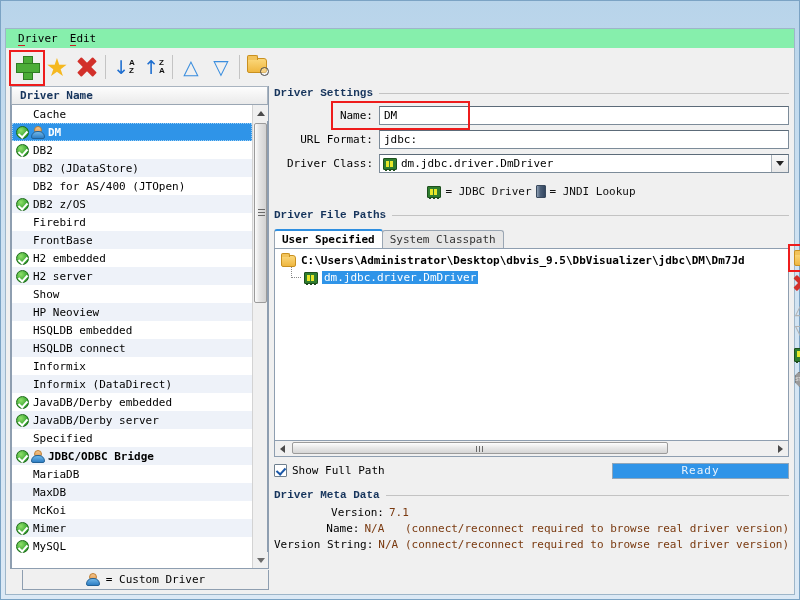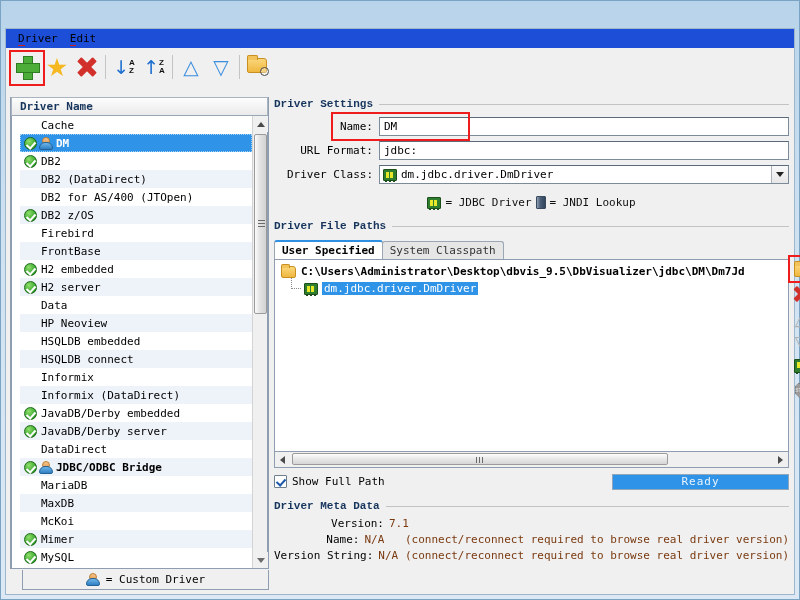--- a/index.html
+++ b/index.html
@@ -87,21 +87,21 @@
   #client {
     position: absolute;
     left: 4px; top: 27px; right: 4px; bottom: 4px;
     background: #f0f0f0;
     border: 1px solid #9eb6c9;
   }
 
   
   #menubar {
     height: 19px;
-    background: #1d4ed8;
+    background: #86efac;
     display: flex; align-items: center;
     padding-left: 10px;
     font-family: "DejaVu Sans Mono", monospace;
     font-size: 11px;
     color: #000;
   }
   .menu-item { padding: 0 10px 0 2px; position: relative; cursor: default; }
   .menu-item .mn { border-bottom: 1px solid #cc2020; }
 
   
@@ -160,21 +160,21 @@
     border: 1px solid #c9901f; border-bottom: none;
     border-radius: 2px 2px 0 0;
   }
   .ic-folder-find::after {
     content: ""; position: absolute; right: 0px; bottom: 0px;
     width: 7px; height: 7px; border: 1.5px solid #4a4a4a; border-radius: 50%;
     background: rgba(255,255,255,.35);
   }
 
   
-  #main { position: absolute; left: 0; top: 57px; right: 0; bottom: 0; margin-top: 11px; }
+  #main { position: absolute; left: 0; top: 57px; right: 0; bottom: 0; }
 
   #left-pane {
     position: absolute; left: 4px; top: 0px; width: 259px; bottom: 4px;
   }
   #list-frame {
     position: absolute; left: 0; top: 0; right: 0; bottom: 21px;
     background: #fff;
     border: 1px solid #8e9eb0;
     border-top: none;
     overflow: hidden;
@@ -184,21 +184,20 @@
     border: 1px solid #a9b4c0; border-bottom: 1px solid #9aa6b3;
     display: flex; align-items: center; padding-left: 8px;
     font-weight: bold; color: #16345c;
     position: absolute; left: 0; top: 0; right: 0;
     z-index: 3;
   }
   #list-body {
     position: absolute; left: 0; top: 19px; right: 16px; bottom: 0;
     overflow: hidden;
     border-left: 1px solid #8e9eb0;
-    padding-left: 8px;
   }
   .row {
     height: 18px; display: flex; align-items: center;
     padding-left: 4px; white-space: nowrap;
   }
   .row.alt { background: #eef2f9; }
   .row.sel { background: #2f94e8; color: #fff; outline: 1px dotted #9fd0f5; outline-offset: -1px; }
   .row .txt { padding-left: 2px; }
   .row.custom .txt { font-weight: bold; }
   .badge-ok {
@@ -526,21 +525,21 @@
                 <span class="badge-ok"></span>
                 <span class="badge-user"></span>
                 <span class="txt">DM</span>
               </div>
               <div class="row">
                 <span class="badge-ok"></span>
                 <span class="txt">DB2</span>
               </div>
               <div class="row alt">
                 <span class="badge-spacer"></span>
-                <span class="txt">DB2 (DataDirect)</span>
+                <span class="txt">DB2 (JDataStore)</span>
               </div>
               <div class="row">
                 <span class="badge-spacer"></span>
                 <span class="txt">DB2 for AS/400 (JTOpen)</span>
               </div>
               <div class="row alt">
                 <span class="badge-ok"></span>
                 <span class="txt">DB2 z/OS</span>
               </div>
               <div class="row">
@@ -554,21 +553,21 @@
               <div class="row">
                 <span class="badge-ok"></span>
                 <span class="txt">H2 embedded</span>
               </div>
               <div class="row alt">
                 <span class="badge-ok"></span>
                 <span class="txt">H2 server</span>
               </div>
               <div class="row">
                 <span class="badge-spacer"></span>
-                <span class="txt">Data</span>
+                <span class="txt">Show</span>
               </div>
               <div class="row alt">
                 <span class="badge-spacer"></span>
                 <span class="txt">HP Neoview</span>
               </div>
               <div class="row">
                 <span class="badge-spacer"></span>
                 <span class="txt">HSQLDB embedded</span>
               </div>
               <div class="row alt">
@@ -586,21 +585,21 @@
               <div class="row">
                 <span class="badge-ok"></span>
                 <span class="txt">JavaDB/Derby embedded</span>
               </div>
               <div class="row alt">
                 <span class="badge-ok"></span>
                 <span class="txt">JavaDB/Derby server</span>
               </div>
               <div class="row">
                 <span class="badge-spacer"></span>
-                <span class="txt">DataDirect</span>
+                <span class="txt">Specified</span>
               </div>
               <div class="row alt custom">
                 <span class="badge-ok"></span>
                 <span class="badge-user"></span>
                 <span class="txt">JDBC/ODBC Bridge</span>
               </div>
               <div class="row">
                 <span class="badge-spacer"></span>
                 <span class="txt">MariaDB</span>
               </div>

